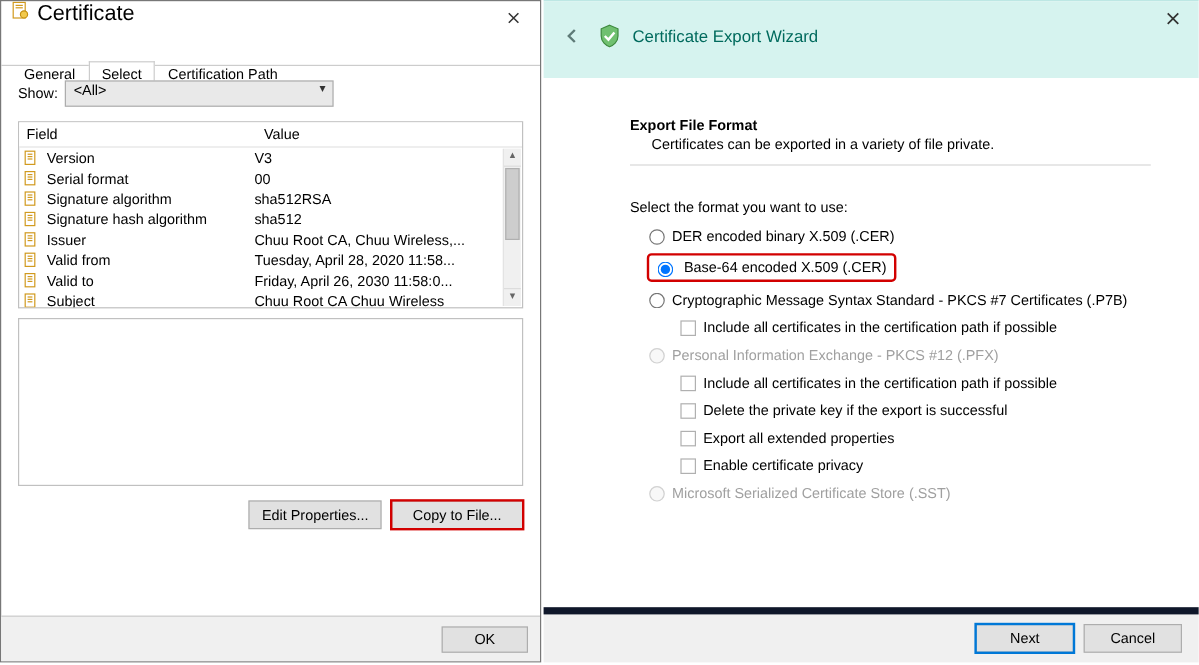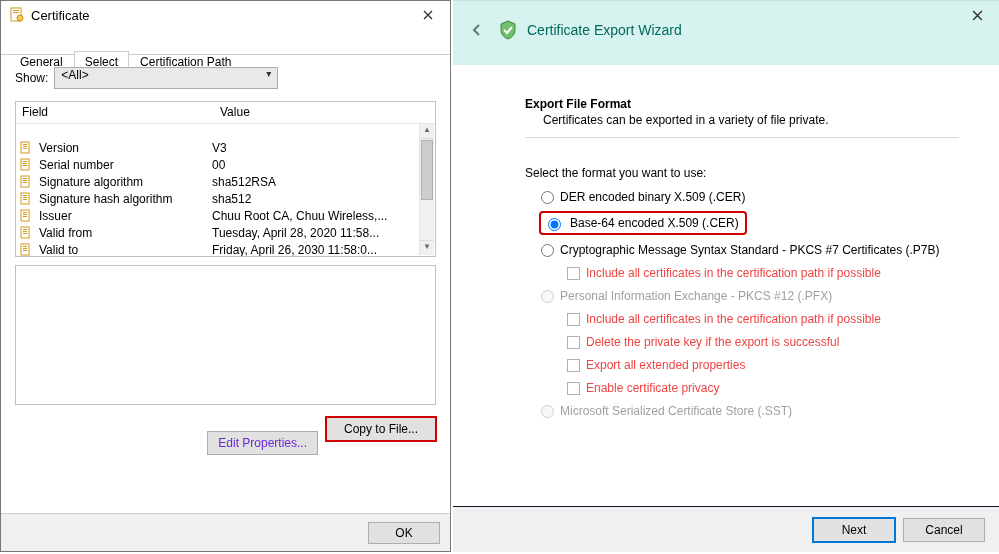--- a/index.html
+++ b/index.html
@@ -17,24 +17,24 @@
   .cert-dialog {
     width: 451px;
     height: 552px;
     border: 1px solid #777;
     display: flex;
     flex-direction: column;
     background: #fff;
   }
   .titlebar {
     display: flex;
-    align-items: center;
+    align-items: flex-start;
     height: 28px;
     padding: 0 6px 0 8px;
-    font-size: 13px;
+    font-size: 18px;
   }
   .titlebar .icon-cert {
     width: 16px; height: 16px;
     margin-right: 6px;
     display: inline-block;
   }
   .titlebar .title { flex: 1; }
   .close-x {
     width: 32px; height: 28px;
     display: flex; align-items: center; justify-content: center;
@@ -96,21 +96,21 @@
   .lv-head {
     display: flex;
     border-bottom: 1px solid #e3e3e3;
     height: 22px;
     align-items: center;
     background: #fff;
     font-weight: normal;
   }
   .lv-col-field { width: 200px; padding-left: 6px;}
   .lv-col-value { flex:1; padding-left: 4px;}
-  .lv-rows { overflow: hidden; margin-top: 16px; }
+  .lv-rows { overflow: hidden; }
   .lv-row {
     display: flex;
     align-items: center;
     height: 17px;
   }
   .lv-row .fi {
     width: 16px; height: 14px;
     margin-left: 3px; margin-right: 4px;
     display: inline-block;
   }
@@ -149,21 +149,21 @@
   .winbtn {
     min-width: 110px;
     height: 24px;
     border: 1px solid #adadad;
     background: #e1e1e1;
     display: flex;
     align-items: center;
     justify-content: center;
     padding: 0 10px;
   }
-  .winbtn.disabled { color: #6d28d9; margin-top: 14px; }
+  .winbtn.disabled { color: #000000; }
   .highlight-red { outline: 2px solid #d20000; outline-offset: -1px; }
 
   .dlg-footer {
     border-top: 1px solid #ccc;
     height: 38px;
     display: flex;
     align-items: center;
     justify-content: flex-end;
     padding-right: 10px;
     background: #f0f0f0;
@@ -217,38 +217,38 @@
   .wiz-h { font-weight: bold; }
   .wiz-sub { margin-left: 18px; margin-top: 2px;}
   .hr { border-top: 1px solid #d8d8d8; margin-top: 10px;}
   .prompt { margin-top: 28px; }
   .radios { margin-top: 10px; margin-left: 16px; display:flex; flex-direction:column; gap: 9px;}
   .radio { display:flex; align-items:flex-end; gap:6px;}
   .radio input[type=radio]{ margin:0; }
   .radio.disabled { color: #a0a0a0; }
   .radio.disabled input[type=radio]{ accent-color:#b8b8b8; }
   .subchk { margin-left: 26px; display:flex; align-items:center; gap:6px;}
-  .subchk.disabled { color:#ef4444; }
+  .subchk.disabled { color:#000000; }
   .chkbox {
     width: 13px; height: 13px;
     border: 1px solid #b0b0b0;
     background: #fff;
   }
   .radio-hl {
     outline: 2px solid #d20000;
     padding: 2px 6px 2px 2px;
     border-radius: 2px;
     display:inline-flex;
     align-items:center;
     gap:6px;
   }
 
   .wiz-footer {
     height: 46px;
-    border-top: 1px solid #0f172a;
+    border-top: 6px solid #0f172a;
     display:flex;
     align-items:center;
     justify-content:flex-end;
     gap: 8px;
     padding-right: 14px;
     background: #f0f0f0;
   }
   .wbtn {
     width: 82px; height: 24px;
     border: 1px solid #adadad;
@@ -310,21 +310,21 @@
             <span class="f">Version</span>
             <span class="v">V3</span>
           </div>
           <div class="lv-row">
             <span class="fi"><svg viewBox="0 0 16 14" width="16" height="14">
                 <rect x="2" y="1" width="8" height="11" fill="#fff" stroke="#d19a1e"></rect>
                 <rect x="4" y="3" width="4" height="1" fill="#d19a1e"></rect>
                 <rect x="4" y="5" width="4" height="1" fill="#d19a1e"></rect>
                 <rect x="4" y="7" width="4" height="1" fill="#d19a1e"></rect>
               </svg></span>
-            <span class="f">Serial number</span>
+            <span class="f">Serial format</span>
             <span class="v">00</span>
           </div>
           <div class="lv-row">
             <span class="fi"><svg viewBox="0 0 16 14" width="16" height="14">
                 <rect x="2" y="1" width="8" height="11" fill="#fff" stroke="#d19a1e"></rect>
                 <rect x="4" y="3" width="4" height="1" fill="#d19a1e"></rect>
                 <rect x="4" y="5" width="4" height="1" fill="#d19a1e"></rect>
                 <rect x="4" y="7" width="4" height="1" fill="#d19a1e"></rect>
               </svg></span>
             <span class="f">Signature algorithm</span>
@@ -362,20 +362,30 @@
           </div>
           <div class="lv-row">
             <span class="fi"><svg viewBox="0 0 16 14" width="16" height="14">
                 <rect x="2" y="1" width="8" height="11" fill="#fff" stroke="#d19a1e"></rect>
                 <rect x="4" y="3" width="4" height="1" fill="#d19a1e"></rect>
                 <rect x="4" y="5" width="4" height="1" fill="#d19a1e"></rect>
                 <rect x="4" y="7" width="4" height="1" fill="#d19a1e"></rect>
               </svg></span>
             <span class="f">Valid to</span>
             <span class="v">Friday, April 26, 2030 11:58:0...</span>
+          </div>
+          <div class="lv-row">
+            <span class="fi"><svg viewBox="0 0 16 14" width="16" height="14">
+                <rect x="2" y="1" width="8" height="11" fill="#fff" stroke="#d19a1e"></rect>
+                <rect x="4" y="3" width="4" height="1" fill="#d19a1e"></rect>
+                <rect x="4" y="5" width="4" height="1" fill="#d19a1e"></rect>
+                <rect x="4" y="7" width="4" height="1" fill="#d19a1e"></rect>
+              </svg></span>
+            <span class="f">Subject</span>
+            <span class="v">Chuu Root CA  Chuu Wireless</span>
           </div>
         </div>
       <div class="lv-scroll">
         <div class="sup">▴</div>
         <div class="sth"></div>
         <div class="sdn">▾</div>
       </div>
     </div>
 
     <div class="detailbox"></div>

